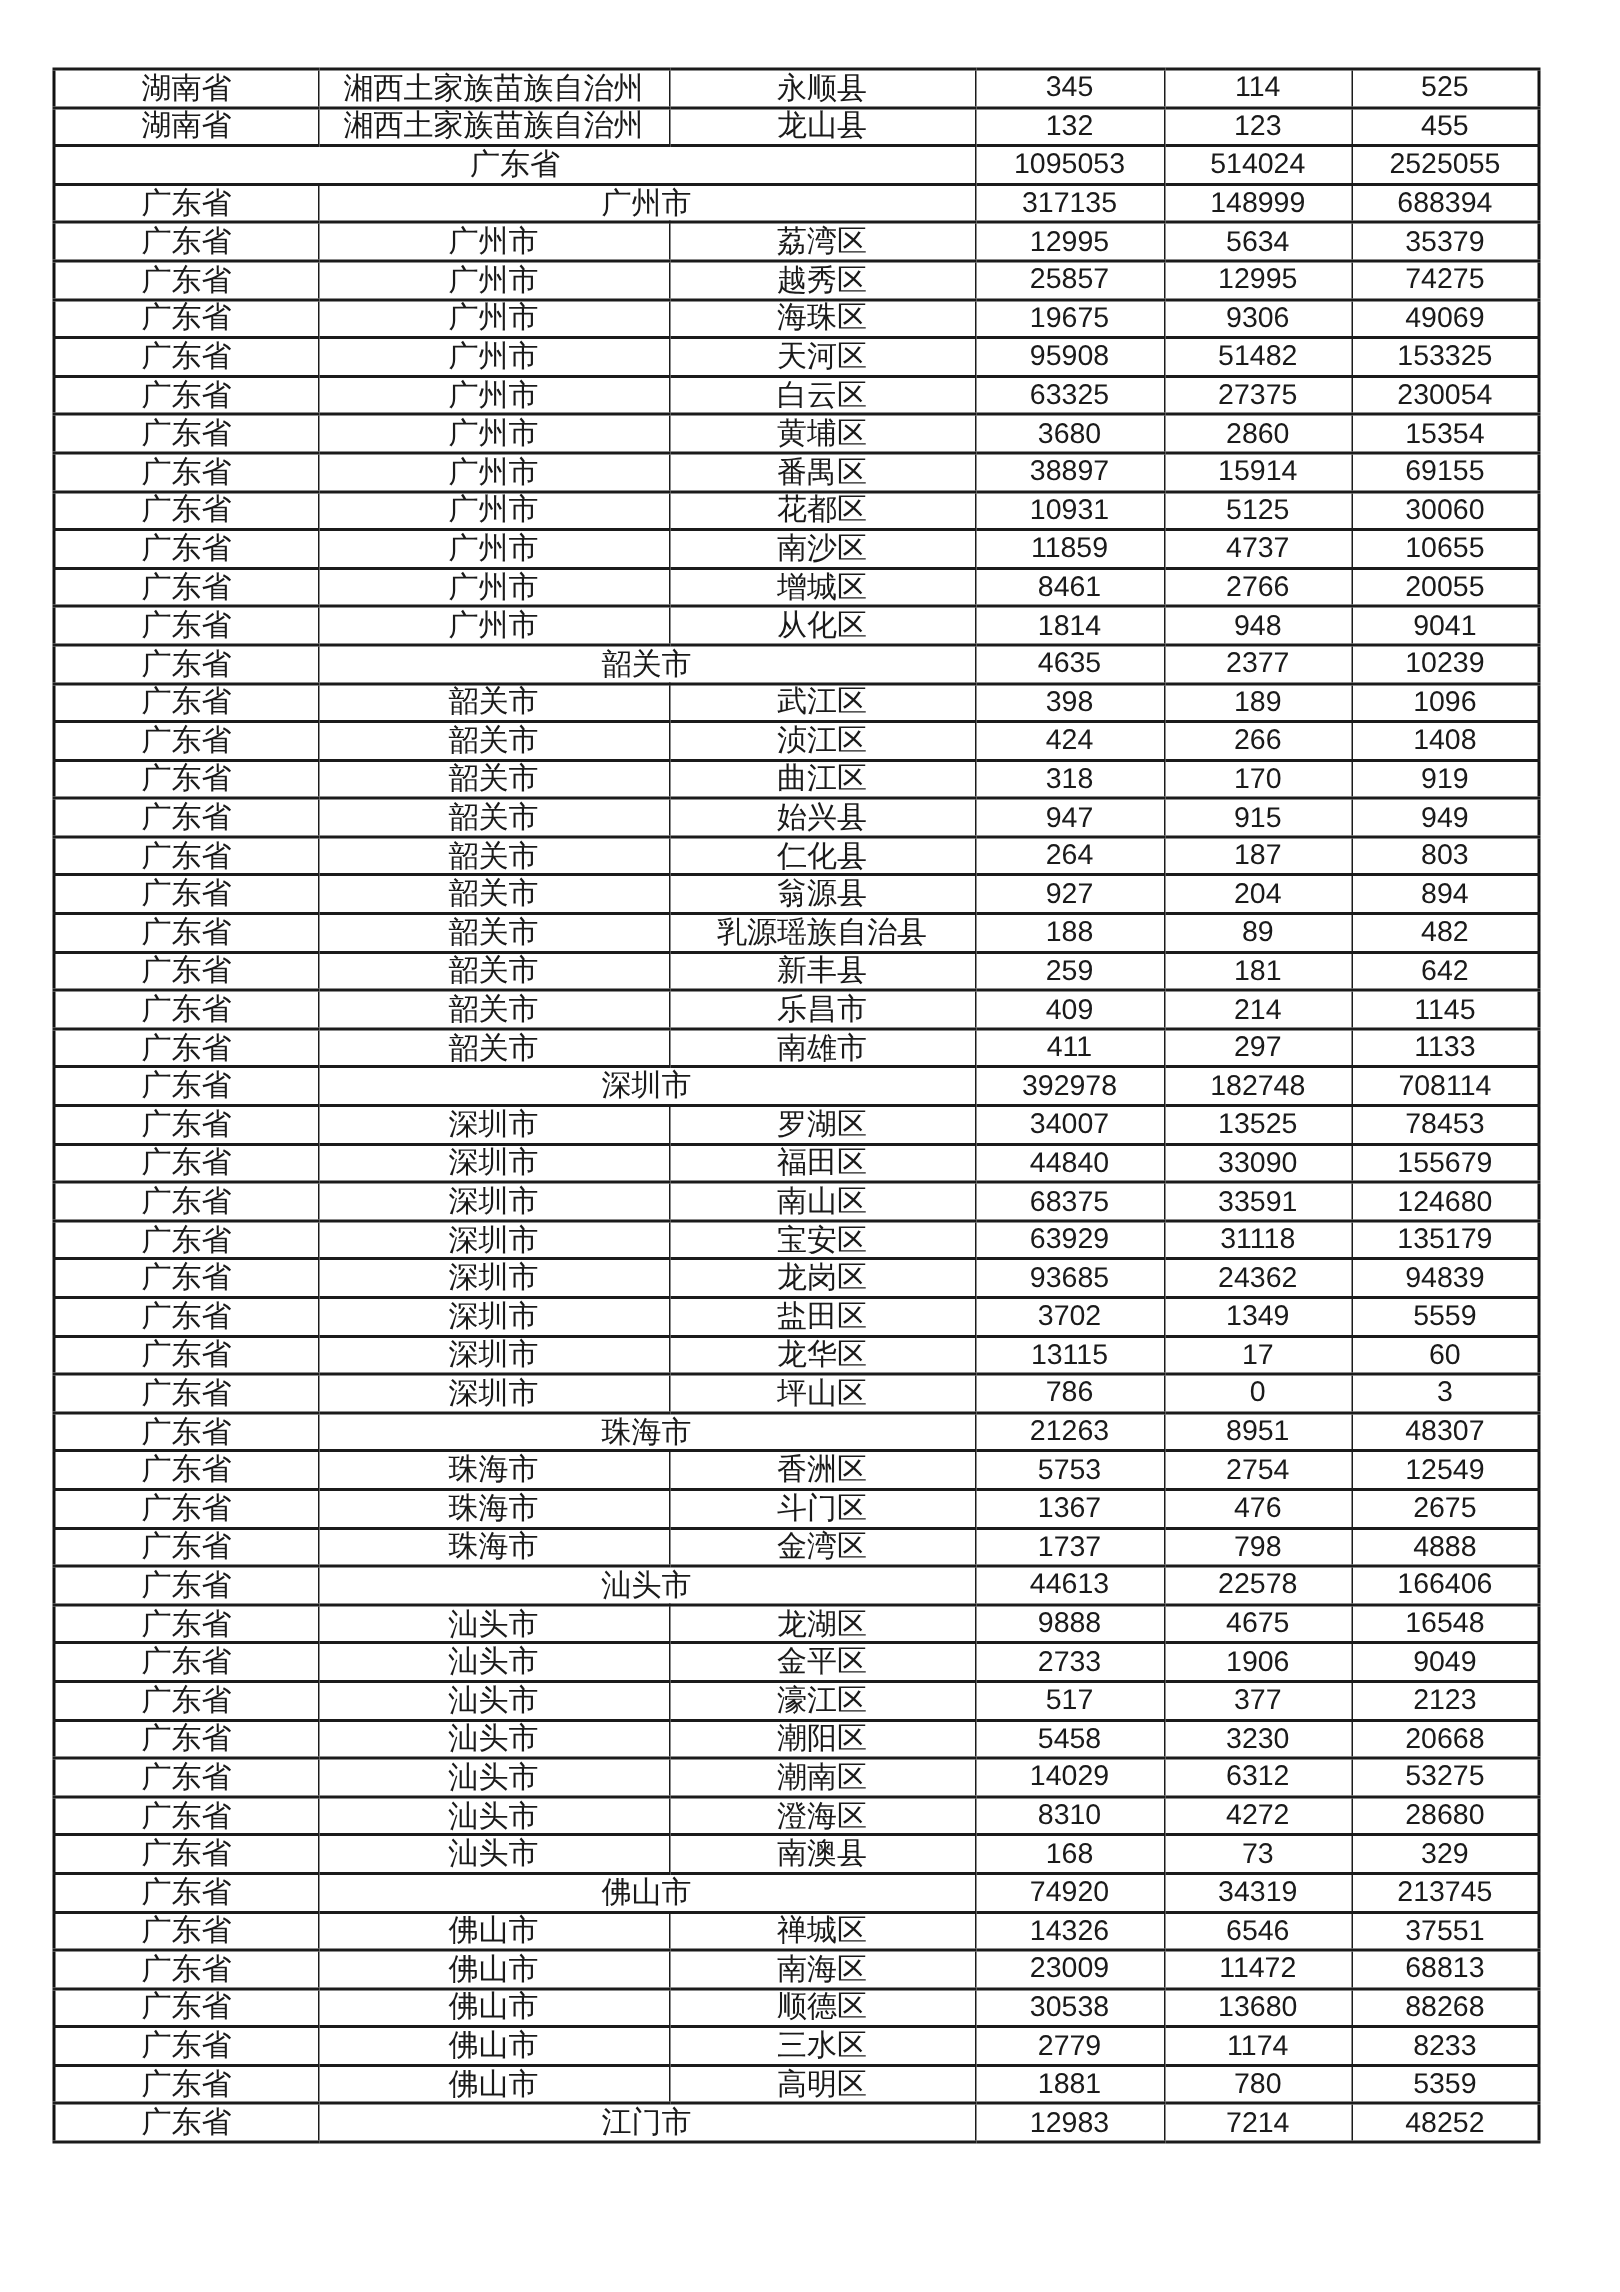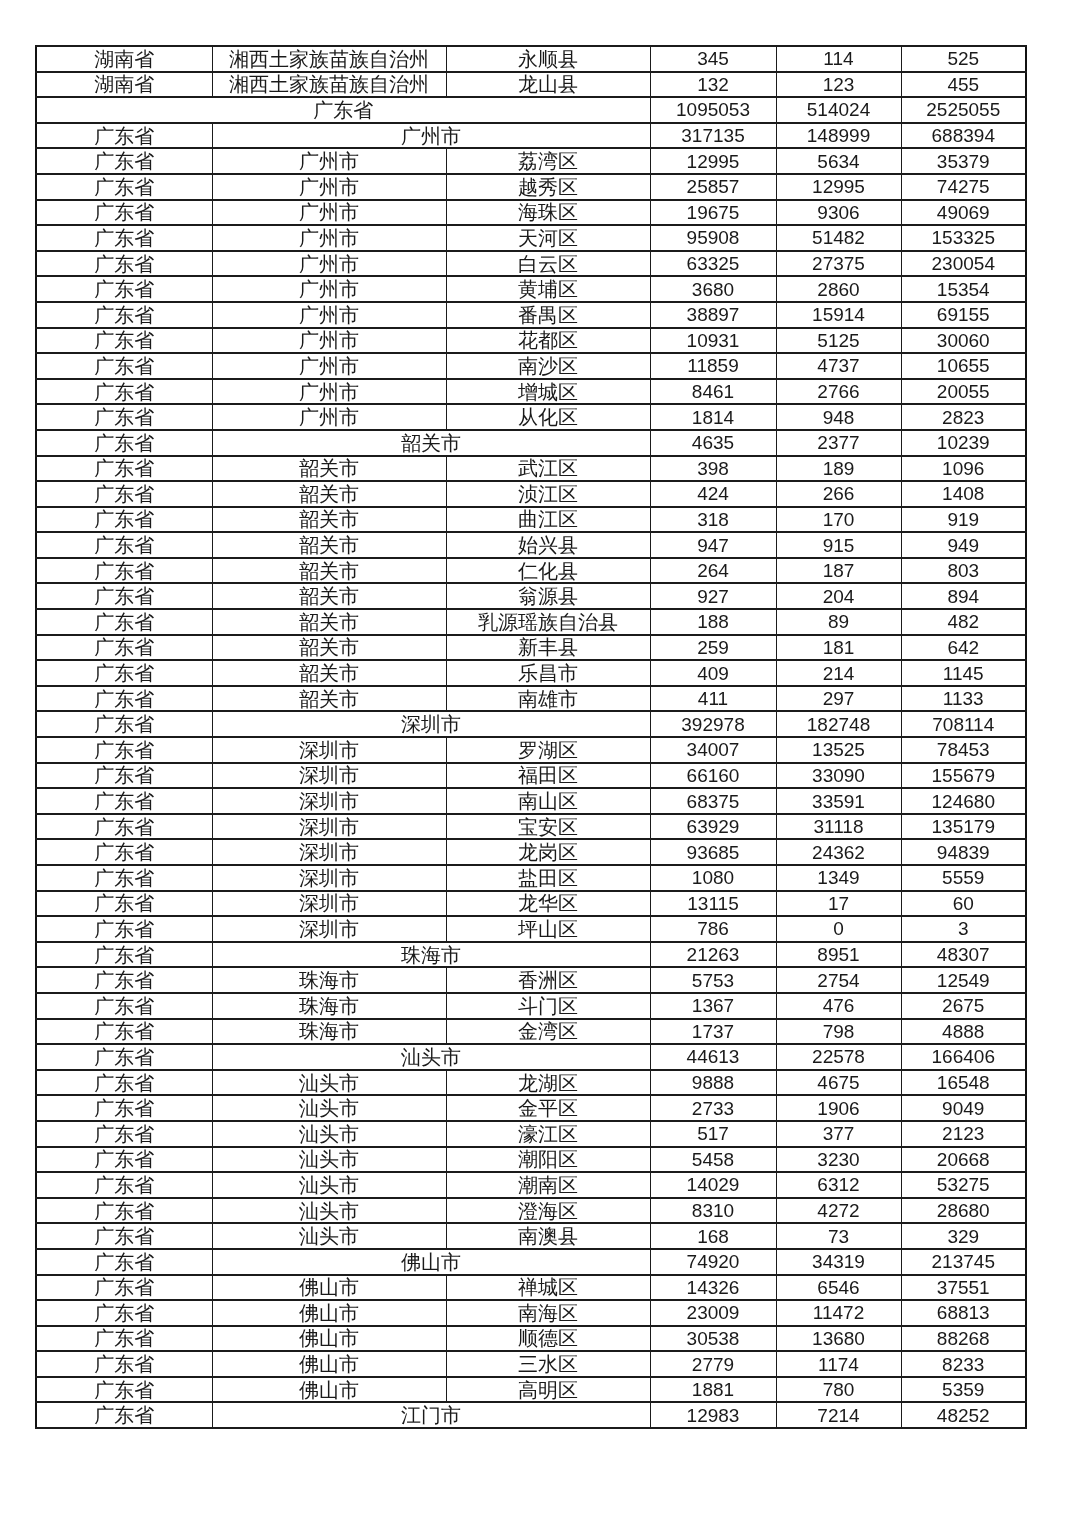--- a/index.html
+++ b/index.html
@@ -175,21 +175,21 @@
             <td class="num">8461</td>
             <td class="num">2766</td>
             <td class="num">20055</td>
           </tr>
           <tr>
             <td class="cjk">广东省</td>
             <td class="cjk">广州市</td>
             <td class="cjk">从化区</td>
             <td class="num">1814</td>
             <td class="num">948</td>
-            <td class="num">2823</td>
+            <td class="num">9041</td>
           </tr>
           <tr>
             <td class="cjk">广东省</td>
             <td colspan="2" class="cjk">韶关市</td>
             <td class="num">4635</td>
             <td class="num">2377</td>
             <td class="num">10239</td>
           </tr>
           <tr>
             <td class="cjk">广东省</td>
@@ -283,21 +283,21 @@
             <td class="cjk">深圳市</td>
             <td class="cjk">罗湖区</td>
             <td class="num">34007</td>
             <td class="num">13525</td>
             <td class="num">78453</td>
           </tr>
           <tr>
             <td class="cjk">广东省</td>
             <td class="cjk">深圳市</td>
             <td class="cjk">福田区</td>
-            <td class="num">66160</td>
+            <td class="num">44840</td>
             <td class="num">33090</td>
             <td class="num">155679</td>
           </tr>
           <tr>
             <td class="cjk">广东省</td>
             <td class="cjk">深圳市</td>
             <td class="cjk">南山区</td>
             <td class="num">68375</td>
             <td class="num">33591</td>
             <td class="num">124680</td>
@@ -315,21 +315,21 @@
             <td class="cjk">深圳市</td>
             <td class="cjk">龙岗区</td>
             <td class="num">93685</td>
             <td class="num">24362</td>
             <td class="num">94839</td>
           </tr>
           <tr>
             <td class="cjk">广东省</td>
             <td class="cjk">深圳市</td>
             <td class="cjk">盐田区</td>
-            <td class="num">1080</td>
+            <td class="num">3702</td>
             <td class="num">1349</td>
             <td class="num">5559</td>
           </tr>
           <tr>
             <td class="cjk">广东省</td>
             <td class="cjk">深圳市</td>
             <td class="cjk">龙华区</td>
             <td class="num">13115</td>
             <td class="num">17</td>
             <td class="num">60</td>

